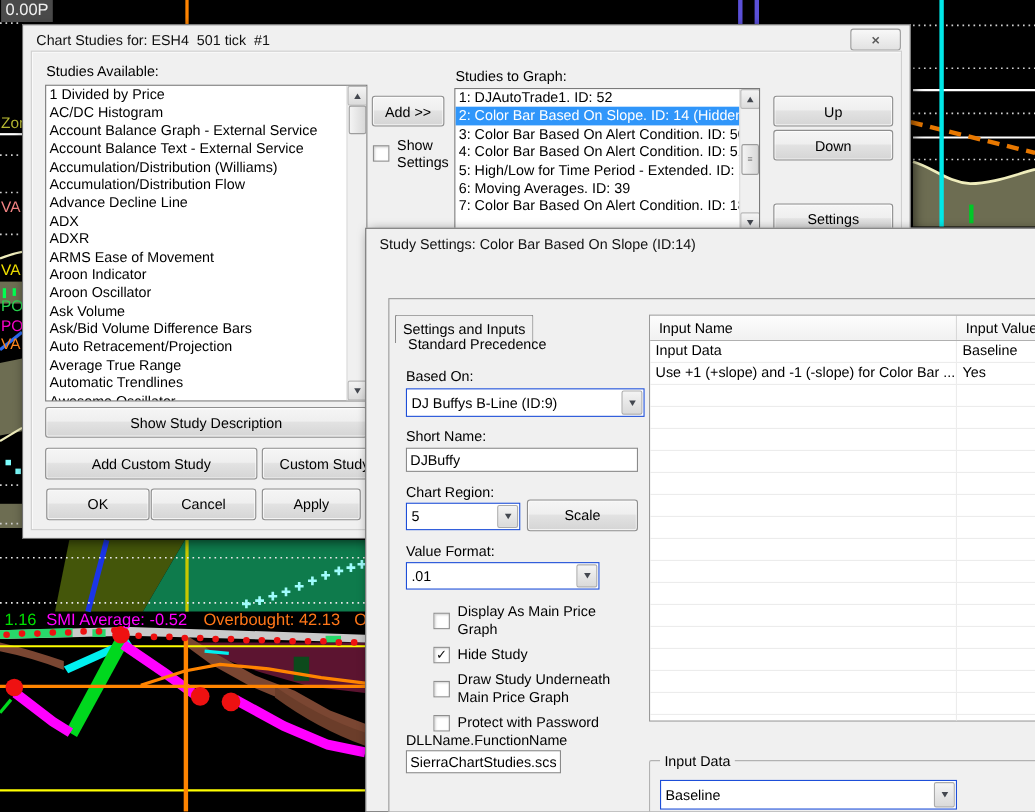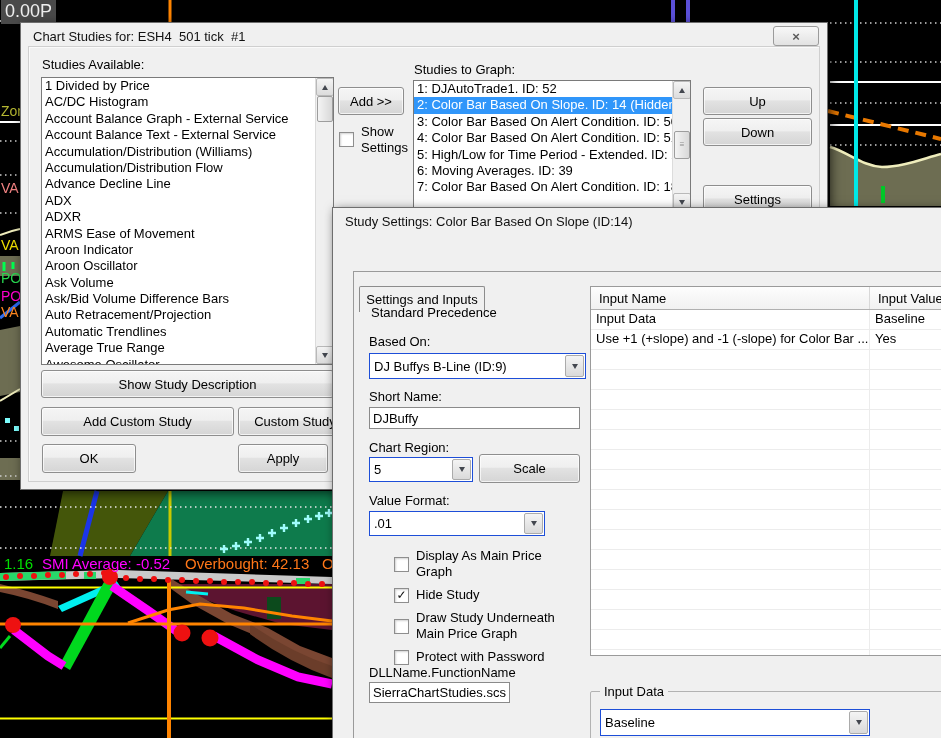--- a/index.html
+++ b/index.html
@@ -1,21 +1,21 @@
 <!DOCTYPE html>
 <html><head>
 <meta charset="utf-8">
 <style>
   html,body{margin:0;padding:0;background:#000;}
   #screen{position:relative;width:941px;height:738px;overflow:hidden;background:#000;
           font-family:"Liberation Sans",sans-serif;font-size:13px;color:#000;}
   
   .chart-label{position:absolute;left:1px;font-size:14px;z-index:1;white-space:pre;}
   #price-tag{position:absolute;left:1px;top:0;background:#4a4a4a;color:#efefef;
-             font-size:18px;padding:1px 4px 2px 4px;z-index:1;}
+             font-size:15px;padding:1px 4px 2px 4px;z-index:1;}
   #status-row{position:absolute;left:0;top:555px;width:332px;height:18px;z-index:1;font-size:15px;}
   #status-row span{position:absolute;top:0;white-space:pre;}
   
   .win{position:absolute;background:#f0f0f0;border:1px solid #6e6e6e;
        box-shadow:3px 3px 10px rgba(0,0,0,.65);}
   .win-title{position:absolute;left:12px;top:6px;font-size:13px;color:#111;white-space:pre;}
   .inner-frame{position:absolute;left:7px;top:23px;right:7px;bottom:7px;
                border:1px solid #cfcfcf;box-shadow:inset 1px 1px 0 #fafafa;}
   .close-btn{position:absolute;width:44px;height:18px;border:1px solid #9b9b9b;border-radius:3px;
              background:linear-gradient(#f8f8f8,#e2e2e2);display:flex;align-items:center;
@@ -215,22 +215,22 @@
           <div class="lb-item">Accumulation/Distribution Flow</div>
           <div class="lb-item">Advance Decline Line</div>
           <div class="lb-item">ADX</div>
           <div class="lb-item">ADXR</div>
           <div class="lb-item">ARMS Ease of Movement</div>
           <div class="lb-item">Aroon Indicator</div>
           <div class="lb-item">Aroon Oscillator</div>
           <div class="lb-item">Ask Volume</div>
           <div class="lb-item">Ask/Bid Volume Difference Bars</div>
           <div class="lb-item">Auto Retracement/Projection</div>
+          <div class="lb-item">Average True Range</div>
           <div class="lb-item">Automatic Trendlines</div>
-          <div class="lb-item">Average True Range</div>
           <div class="lb-item">Awesome Oscillator</div>
         </div>
       <div class="sbar">
         <div class="sb-btn" style="top:0">
             <span class="uarr"></span>
           </div>
         <div class="sb-thumb" style="top:18px;height:24px"></div>
         <div class="sb-btn" style="bottom:0">
             <span class="darr"></span>
           </div>
@@ -268,20 +268,21 @@
     </div>
 
     <div class="btn" style="left:682px;top:64px;width:107px;height:26px">Up</div>
     <div class="btn" style="left:682px;top:95px;width:107px;height:26px">Down</div>
     <div class="btn" style="left:682px;top:162px;width:107px;height:26px">Settings</div>
 
     <div class="btn" style="left:20px;top:347px;width:291px;height:26px">Show Study Description</div>
     <div class="btn" style="left:20px;top:384px;width:191px;height:27px">Add Custom Study</div>
     <div class="btn" style="left:217px;top:384px;width:112px;height:27px">Custom Study</div>
     <div class="btn" style="left:21px;top:421px;width:92px;height:27px">OK</div>
+    <div class="btn" style="left:116px;top:421px;width:94px;height:27px">Cancel</div>
     <div class="btn" style="left:217px;top:421px;width:88px;height:27px">Apply</div>
   </div>
 
   <div class="win" style="left:332px;top:207px;width:662px;height:600px;z-index:20">
     <span class="win-title">Study Settings: Color Bar Based On Slope (ID:14)</span>
 
     <div class="tab active" style="left:26px;width:124px">Settings and Inputs</div>
     <div class="tab" style="left:152px;width:70px">Subgraphs</div>
     <div class="tab" style="left:224px;width:48px">Alerts</div>
 

